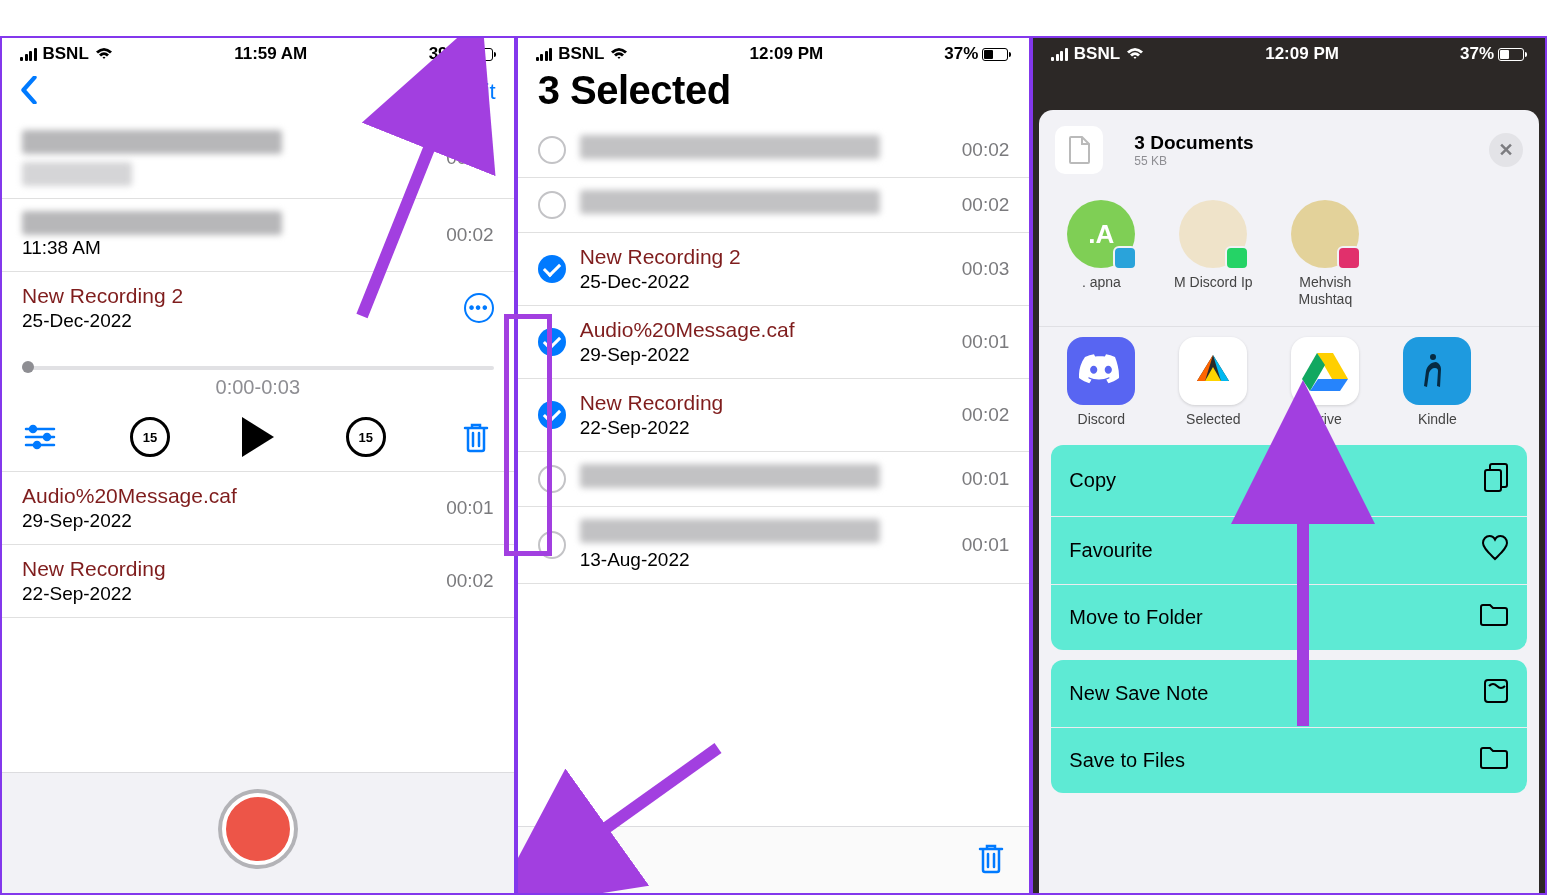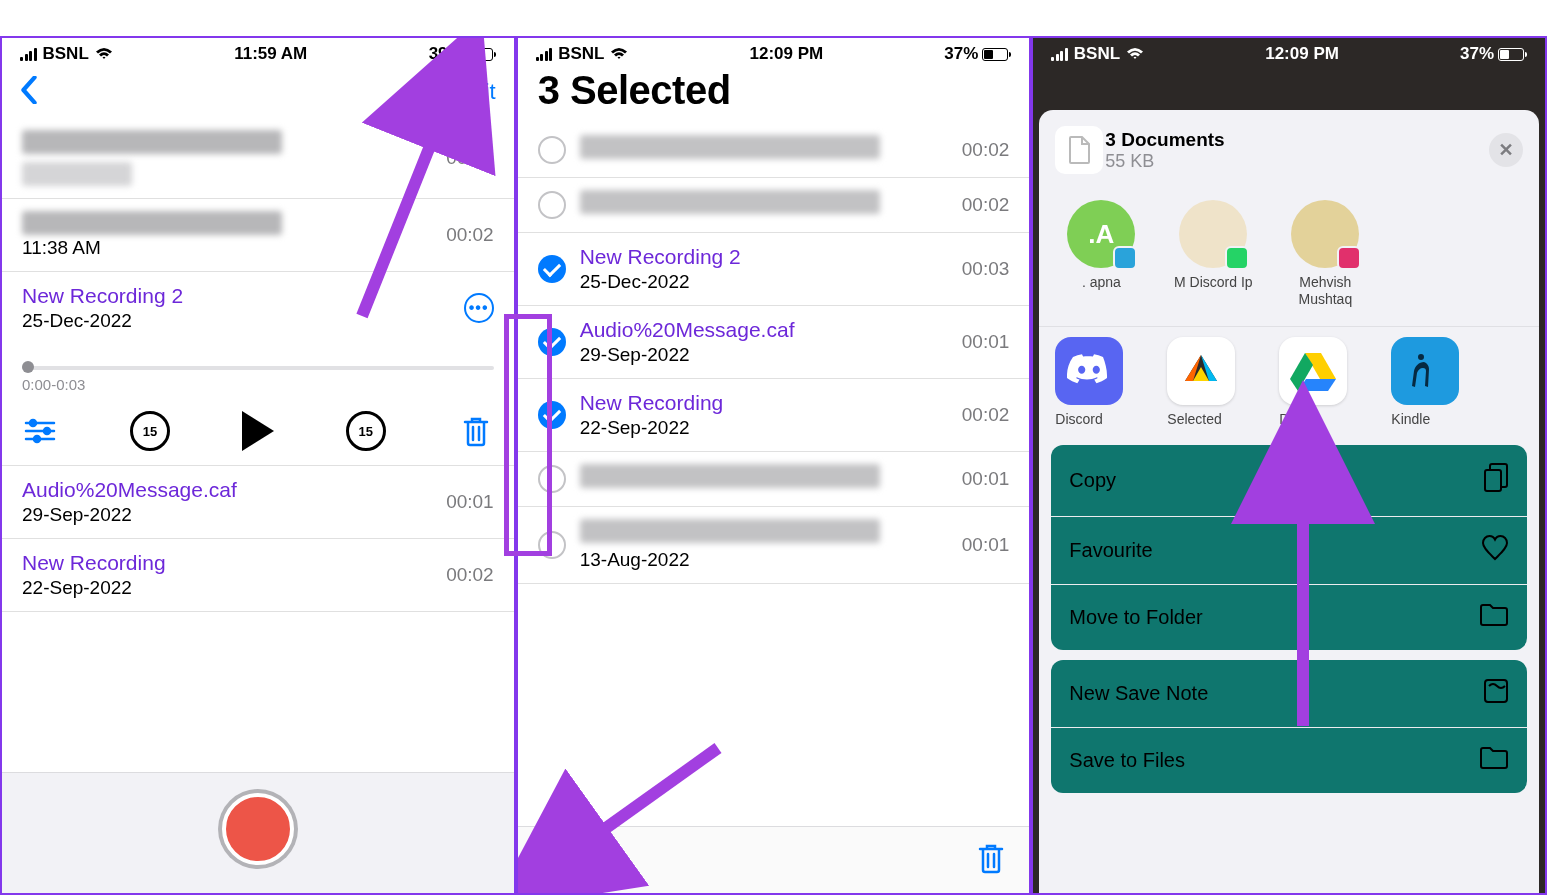--- a/index.html
+++ b/index.html
@@ -16,63 +16,63 @@
 .signal { display: inline-flex; align-items: flex-end; gap: 1.5px; }
 .signal span { width: 3px; background: currentColor; border-radius: 1px; }
 .signal span:nth-child(1){height:4px} .signal span:nth-child(2){height:7px} .signal span:nth-child(3){height:10px} .signal span:nth-child(4){height:13px}
 .nav-bar { display: flex; align-items: center; justify-content: space-between; padding: 10px 18px; }
 .back-chevron svg { width: 18px; height: 28px; }
 .nav-action { color: #007aff; font-size: 22px; }
 .page-title { font-size: 40px; font-weight: 800; padding: 2px 20px 10px; letter-spacing: -0.5px; }
 .list { flex: 1; overflow: hidden; }
 .row { display: flex; align-items: center; padding: 12px 20px; border-bottom: 1px solid #e0e0e0; gap: 14px; }
 .row-main { flex: 1; min-width: 0; }
-.row-title { font-size: 21px; font-weight: 500; color: #6d28d9; }
+.row-title { font-size: 21px; font-weight: 500; color: #7f1d1d; }
 .row-sub { font-size: 19px; color: #000000; margin-top: 2px; }
 .row-dur { font-size: 19px; color: #7a7a7d; }
 .blur-bar { height: 24px; border-radius: 3px; filter: blur(3px); }
 .blur1 { width: 260px; background: #b7b7b9; }
 .blur2 { width: 110px; background: #d5d5d7; }
 .blur3 { width: 300px; background: #c2c2c4; margin-bottom:6px;}
 .more-btn { width: 30px; height: 30px; border: 2.5px solid #007aff; border-radius: 50%; display: flex; align-items: center; justify-content: center; color:#007aff; font-weight:700; letter-spacing:1px;}
 .player { padding: 8px 20px 14px; border-bottom: 1px solid #e0e0e0; }
 .scrubber { height: 4px; background: #e1e1e4; border-radius: 2px; position: relative; margin: 14px 0 6px; }
 .scrubber-dot { position: absolute; left: 0; top: -5px; width: 12px; height: 12px; background: #8e8e93; border-radius: 50%; }
-.scrub-labels { display: flex; justify-content: flex-start; font-size: 15px; color: #8e8e93; }
+.scrub-labels { display: flex; justify-content: center; font-size: 20px; color: #8e8e93; }
 .controls { display: flex; align-items: center; justify-content: space-between; padding-top: 18px; }
 .ctrl-icon { width: 36px; height: 36px; display:flex; align-items:center; justify-content:center; }
 .play { width: 0; height: 0; border-left: 32px solid #000; border-top: 20px solid transparent; border-bottom: 20px solid transparent; }
 .circ-btn { width: 40px; height: 40px; border: 3px solid #000; border-radius: 50%; display: flex; align-items: center; justify-content: center; font-size: 13px; font-weight: 700; position:relative; }
 .record-bar { background: #f2f2f6; display: flex; justify-content: center; padding: 20px 0 28px; border-top: 1px solid #dcdcdf; }
 .record-btn { width: 72px; height: 72px; border-radius: 50%; background: #ed5548; border: 4px solid #fff; box-shadow: 0 0 0 4px #b3b3b7; }
 .checkbox-empty { width: 28px; height: 28px; border: 2px solid #c3c3c6; border-radius: 50%; flex-shrink:0; }
 .checkbox-checked { width: 28px; height: 28px; background: #007aff; border-radius: 50%; display:flex; align-items:center; justify-content:center; flex-shrink:0; }
 .checkbox-checked::after { content:''; width:7px; height:13px; border:solid #fff; border-width:0 3px 3px 0; transform:rotate(45deg); margin-top:-3px; }
 .sel-highlight { position: absolute; left: 504px; top: 314px; width: 48px; height: 242px; border: 5px solid #a23fe0; pointer-events:none; }
 .toolbar { display: flex; justify-content: space-between; align-items: center; padding: 14px 24px; border-top: 1px solid #dcdcdf; background:#fafafa; }
 .arrow { position: absolute; pointer-events: none; }
 .arrow svg { overflow: visible; }
 .panel3 { background: #2c2826; }
 .share-sheet { background: #f2f2f6; border-radius: 14px 14px 0 0; margin: 44px 6px 0; flex:1; display:flex; flex-direction:column; overflow:hidden; }
-.share-header { display: flex; align-items: center; padding: 16px; gap: 2px; }
+.share-header { display: flex; align-items: center; padding: 16px; gap: 31px; }
 .doc-icon { width: 48px; height: 48px; background: #fff; border-radius: 10px; display:flex; align-items:center; justify-content:center; }
 .doc-icon svg { width:24px; height:28px; opacity:.5; }
 .share-title { font-size: 19px; font-weight: 600; }
-.share-sub { font-size: 18px; color: #8e8e93; }
+.share-sub { font-size: 12px; color: #8e8e93; }
 .close-x { width: 34px; height: 34px; background: #e3e3e7; border-radius: 50%; display:flex; align-items:center; justify-content:center; color:#7c7c80; font-size:18px; font-weight:700; margin-left:auto; }
 .contacts-row, .apps-row { display: flex; gap: 20px; padding: 10px 16px 18px; border-bottom: 1px solid #e0e0e4; }
 .apps-row { border-bottom: none; padding-bottom: 8px; }
 .contact { display:flex; flex-direction:column; align-items:center; width: 92px; }
 .avatar { width: 68px; height: 68px; border-radius: 50%; position:relative; }
 .avatar-badge { position:absolute; right:-2px; bottom:-2px; width:24px; height:24px; border-radius:6px; border:2px solid #f2f2f6; }
 .contact-name { font-size: 14px; color: #444; text-align: center; margin-top: 6px; line-height:1.2; }
-.app-item { display:flex; flex-direction:column; width: 92px; }
+.app-item { display:flex; flex-direction:column; align-items:center; width: 92px; }
 .app-icon { width: 68px; height: 68px; border-radius: 16px; display:flex; align-items:center; justify-content:center; }
 .app-name { font-size: 14px; color: #444; margin-top: 6px; }
-.action-group { margin: 10px 12px 0; background: #0f766e; border-radius: 12px; }
+.action-group { margin: 10px 12px 0; background: #5eead4; border-radius: 12px; }
 .action-row { display:flex; align-items:center; justify-content:space-between; padding: 18px 18px; border-bottom: 1px solid #ececef; font-size: 20px; }
 .action-row:last-child { border-bottom: none; }
 </style>
 </head>
 <body>
 
 <div class="panel">
   <div class="status-bar">
     <div class="status-left">
       <span class="signal">

